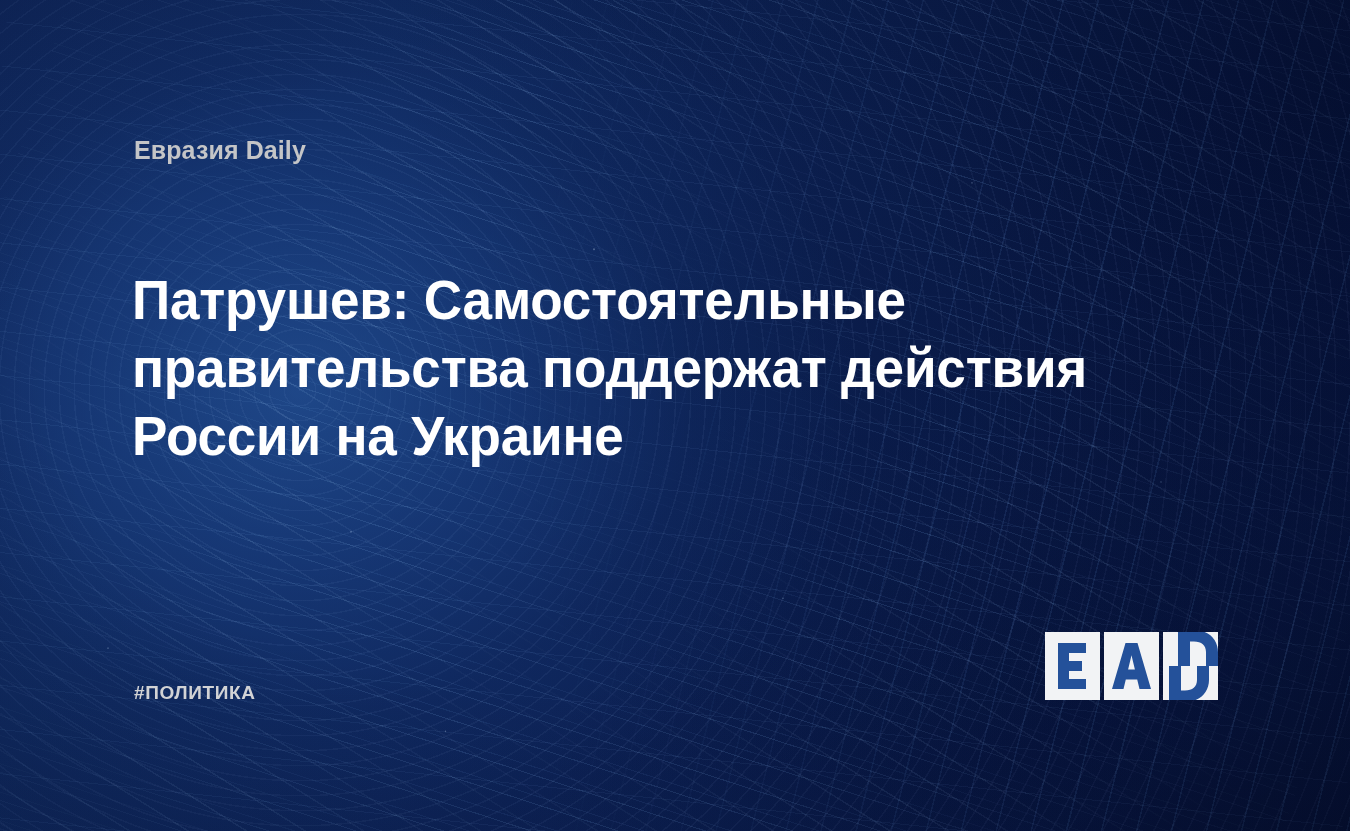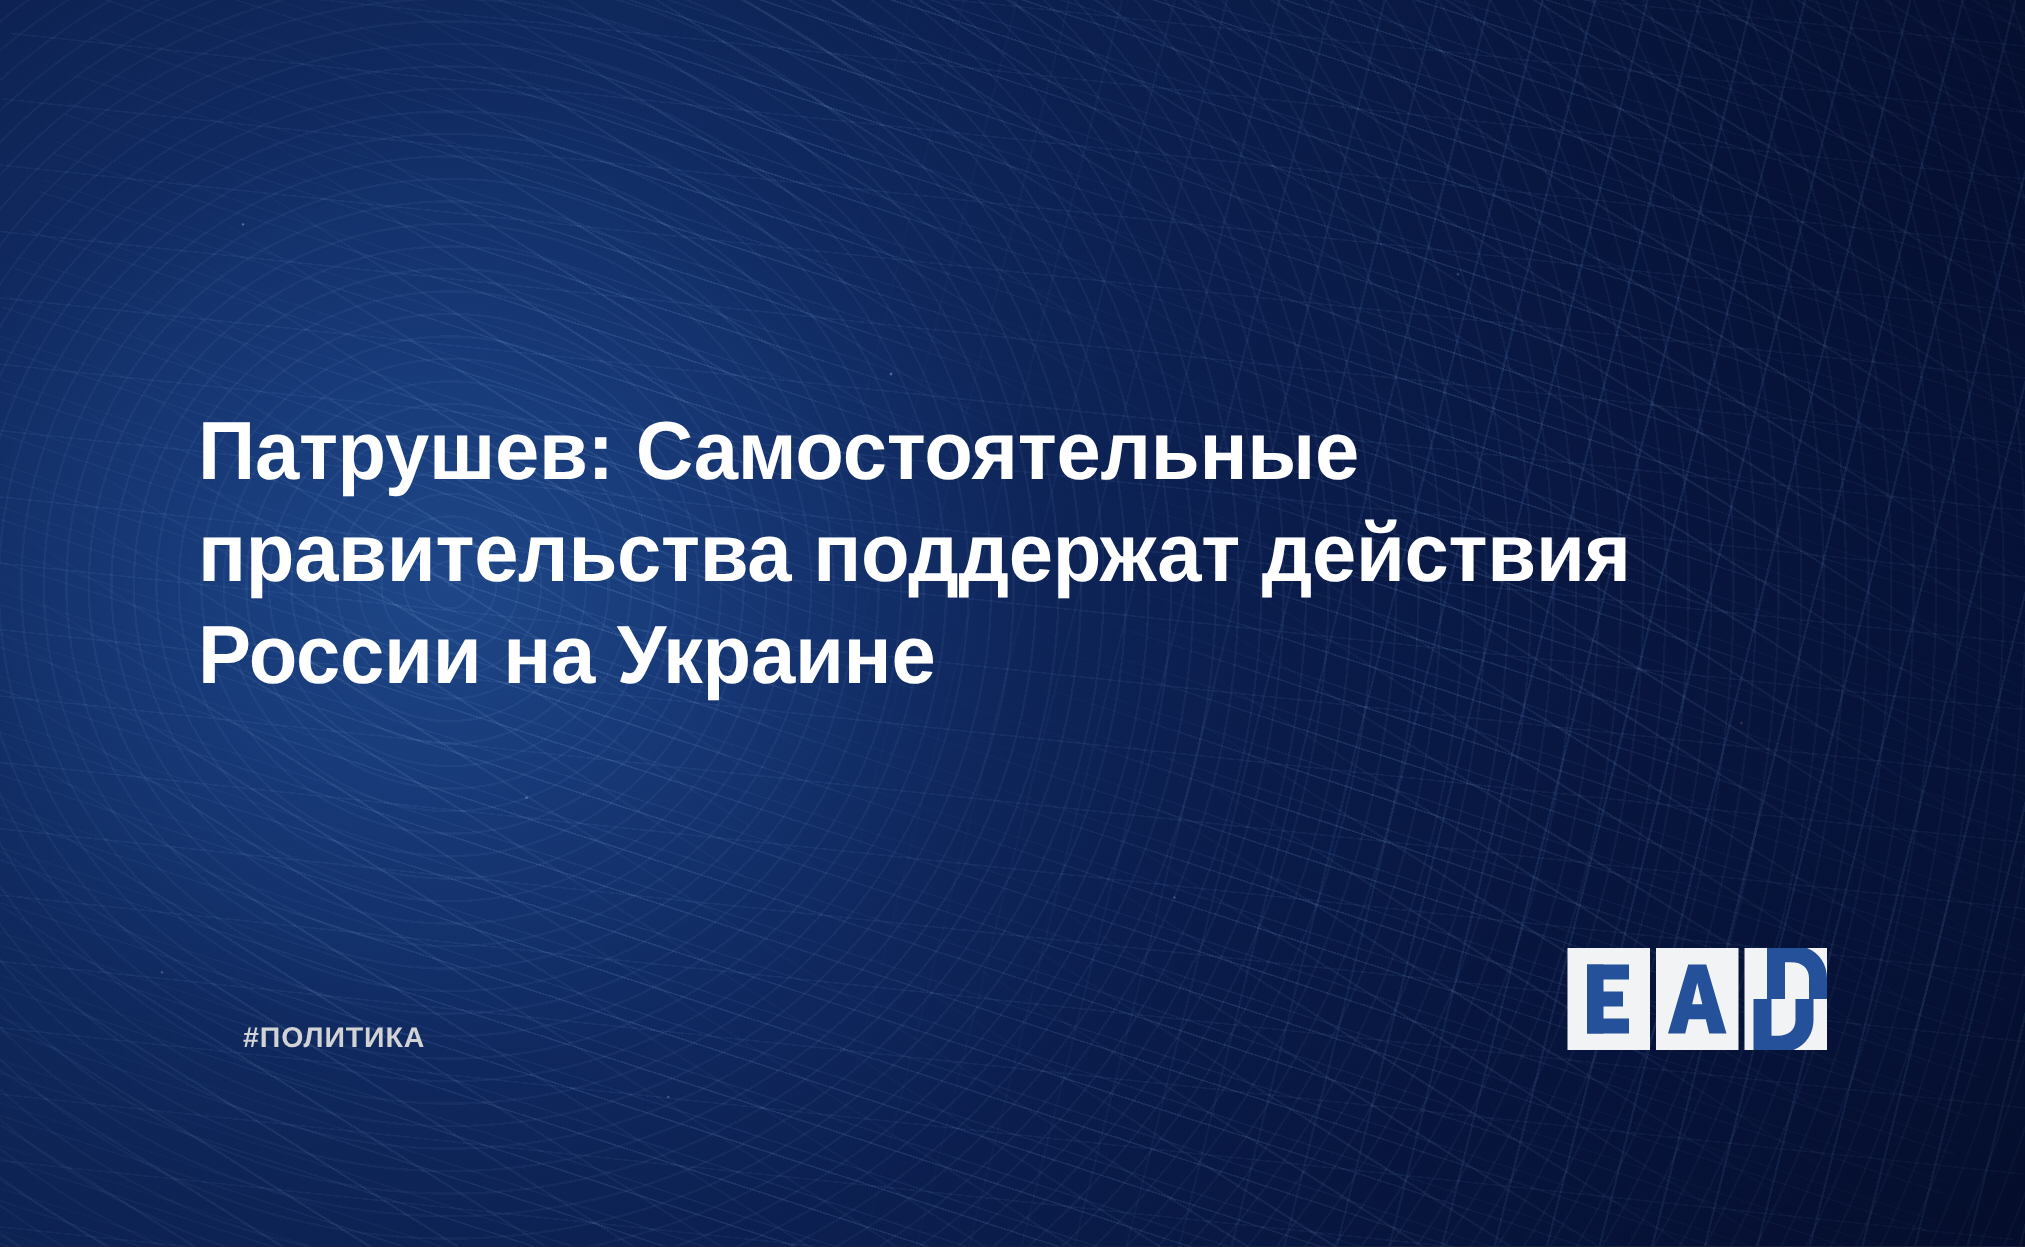--- a/index.html
+++ b/index.html
@@ -155,21 +155,20 @@
 
   .topic-tag {
     position: absolute;
     left: 134px;
     top: 682px;
     font-size: 19px;
     font-weight: bold;
     color: #d2d3d5;
     letter-spacing: 0.6px;
     white-space: nowrap;
-    margin-left: 28px;
   }
 
   
   .logo {
     position: absolute;
     left: 1045px;
     top: 632px;
     display: flex;
     gap: 4px;
   }
@@ -191,20 +190,21 @@
   <div class="bg-layer bg-rings"></div>
   <div class="streaks a"></div>
   <div class="streaks b"></div>
   <div class="streaks c"></div>
   <div class="streaks d"></div>
   <div class="bg-layer speckle"></div>
   <div class="bg-layer vignette"></div>
 
   <div class="content">
 
+    <div class="site-brand">Евразия Daily</div>
 
     <h1 class="headline">Патрушев: Самостоятельные
 правительства поддержат действия
 России на Украине</h1>
 
     <div class="topic-tag">#ПОЛИТИКА</div>
 
     <div class="logo">
 
       <div class="logo-tile">

